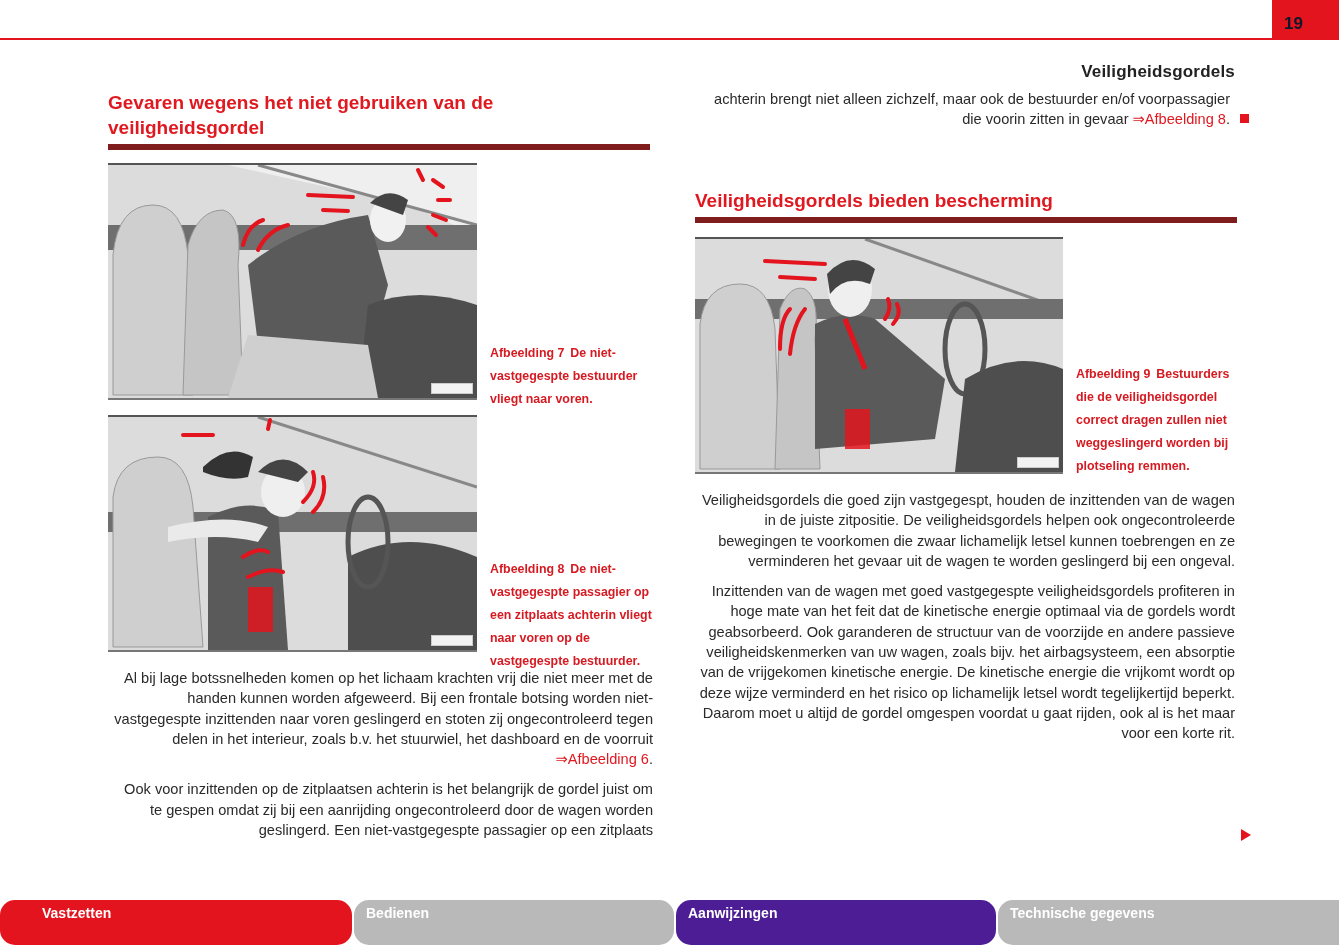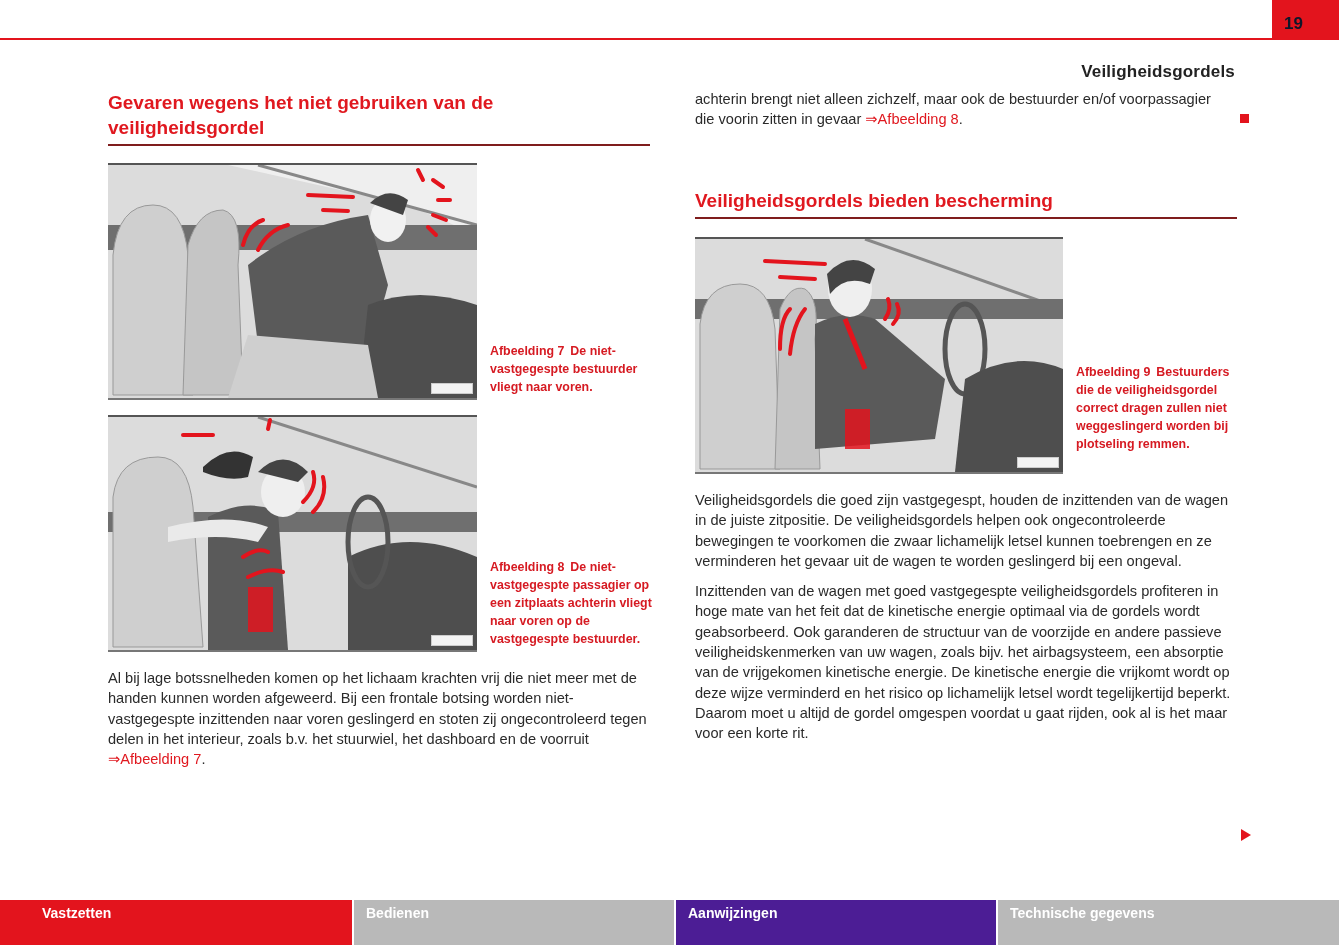--- a/index.html
+++ b/index.html
@@ -13,49 +13,49 @@
     position: absolute; right: 104px; top: 14px; font-size: 17px; font-weight: bold; color: #222;
     font-family: "Liberation Sans", sans-serif; letter-spacing: 0.2px; margin-top: 48px;
   }
   .page-num {
     position: absolute; left: 1272px; top: 0; width: 67px; height: 40px; background: #e3141d;
     color: #0f172a; font-weight: bold; font-size: 17px; font-family: "Liberation Sans", sans-serif;
     box-sizing: border-box; padding: 14px 4px 0 12px;
   }
   .section-title {
     position: absolute; color: #e0181f; font-weight: bold; font-size: 19px; line-height: 25px;
-    font-family: "Liberation Sans", sans-serif; border-bottom: 2px solid #7f1d1d; padding-bottom: 4px;
+    font-family: "Liberation Sans", sans-serif; border-bottom: 6px solid #7f1d1d; padding-bottom: 4px;
   }
   .body-text {
     position: absolute; font-size: 14.6px; line-height: 20.3px; color: #2a2a2a;
     font-family: "Liberation Sans", sans-serif;
   }
-  .body-text p { margin: 0 0 10px 0; }
+  .body-text p { margin: 0 0 10px 0; text-align: right; }
   .ref { color: #e0181f; }
   .caption {
-    position: absolute; color: #d61a22; font-weight: bold; font-size: 12.4px; line-height: 18px;
+    position: absolute; color: #d61a22; font-weight: bold; font-size: 12.4px; line-height: 23px;
     font-family: "Liberation Sans", sans-serif;
   }
   .caption .num { margin-right: 6px; }
   .figure {
     position: absolute; background: #d6d6d6; overflow: hidden;
     border-top: 2px solid #555; border-bottom: 2px solid #777;
   }
   .figure svg { display: block; width: 100%; height: 100%; }
   .fig-tag {
     position: absolute; right: 4px; bottom: 4px; width: 40px; height: 9px; background: #f3f3f3; border: 1px solid #ccc;
   }
   .end-mark { position: absolute; width: 9px; height: 9px; background: #e3141d; }
   .cont-arrow {
     position: absolute; width: 0; height: 0;
     border-top: 6px solid transparent; border-bottom: 6px solid transparent; border-left: 10px solid #e3141d;
   }
   .footer-tab {
     position: absolute; top: 900px; height: 45px; color: #fff; font-weight: bold; font-size: 14px;
-    font-family: "Liberation Sans", sans-serif; box-sizing: border-box; padding: 5px 0 0 12px;
+    font-family: "Liberation Sans", sans-serif; box-sizing: border-box; padding: 5px 0 0 12px; border-radius: 15px;
   }
 </style>
 </head>
 <body>
 
 <div>
   <div class="header-title">Veiligheidsgordels</div>
   <div class="page-num">19</div>
   <div class="header-line"></div>
 </div>
@@ -116,21 +116,22 @@
       <path d="M140,160 Q160,150 175,155"></path>
     </g>
   </svg>
   <div class="fig-tag"></div>
 </div>
 <div class="caption" style="left:490px; top:558px; width:170px;">
   <span class="num">Afbeelding 8</span><span>De niet-vastgegespte passagier op een zitplaats achterin vliegt naar voren op de vastgegespte bestuurder.</span>
 </div>
 
 <div class="body-text" style="left:108px; top:668px; width:545px;">
-  <p><span>Al bij lage botssnelheden komen op het lichaam krachten vrij die niet meer met de handen kunnen worden afgeweerd. Bij een frontale botsing worden niet-vastgegespte inzittenden naar voren geslingerd en stoten zij ongecontroleerd tegen delen in het interieur, zoals b.v. het stuurwiel, het dashboard en de voorruit </span><span class="ref">⇒Afbeelding 7</span><span>.</span></p>
+  <p><span>Al bij lage botssnelheden komen op het lichaam krachten vrij die niet meer met de handen kunnen worden afgeweerd. Bij een frontale botsing worden niet-vastgegespte inzittenden naar voren geslingerd en stoten zij ongecontroleerd tegen delen in het interieur, zoals b.v. het stuurwiel, het dashboard en de voorruit </span><span class="ref">⇒Afbeelding 6</span><span>.</span></p>
+  <p>Ook voor inzittenden op de zitplaatsen achterin is het belangrijk de gordel juist om te gespen omdat zij bij een aanrijding ongecontroleerd door de wagen worden geslingerd. Een niet-vastgegespte passagier op een zitplaats</p>
 </div>
 
 <div class="body-text" style="left:695px; top:89px; width:535px;">
   <p><span>achterin brengt niet alleen zichzelf, maar ook de bestuurder en/of voorpassagier die voorin zitten in gevaar </span><span class="ref">⇒Afbeelding 8</span><span>.</span></p>
 </div>
 <div class="end-mark" style="left:1240px; top:114px;"></div>
 
 <div class="section-title" style="left:695px; top:188px; width:542px;">Veiligheidsgordels bieden bescherming</div>
 
 <div class="figure" style="left:695px; top:237px; width:368px; height:233px;">

